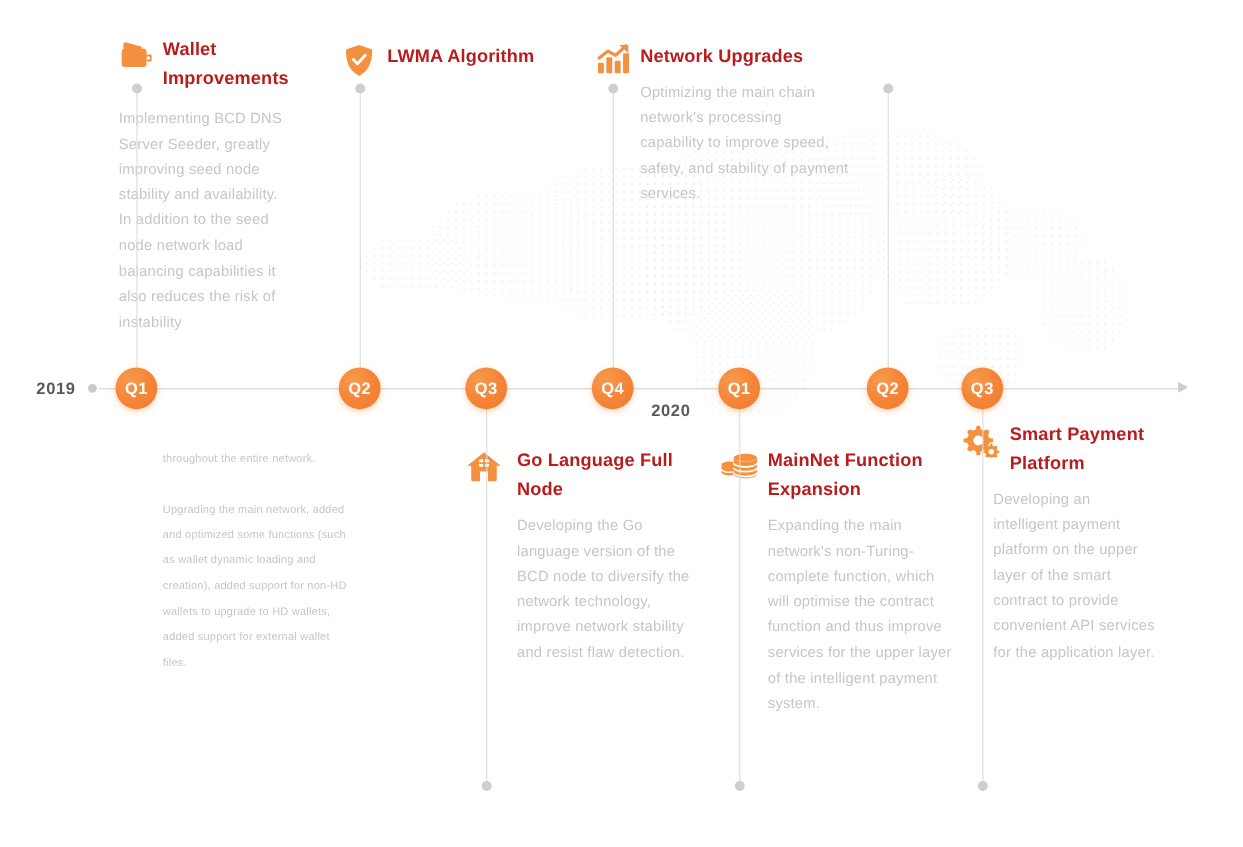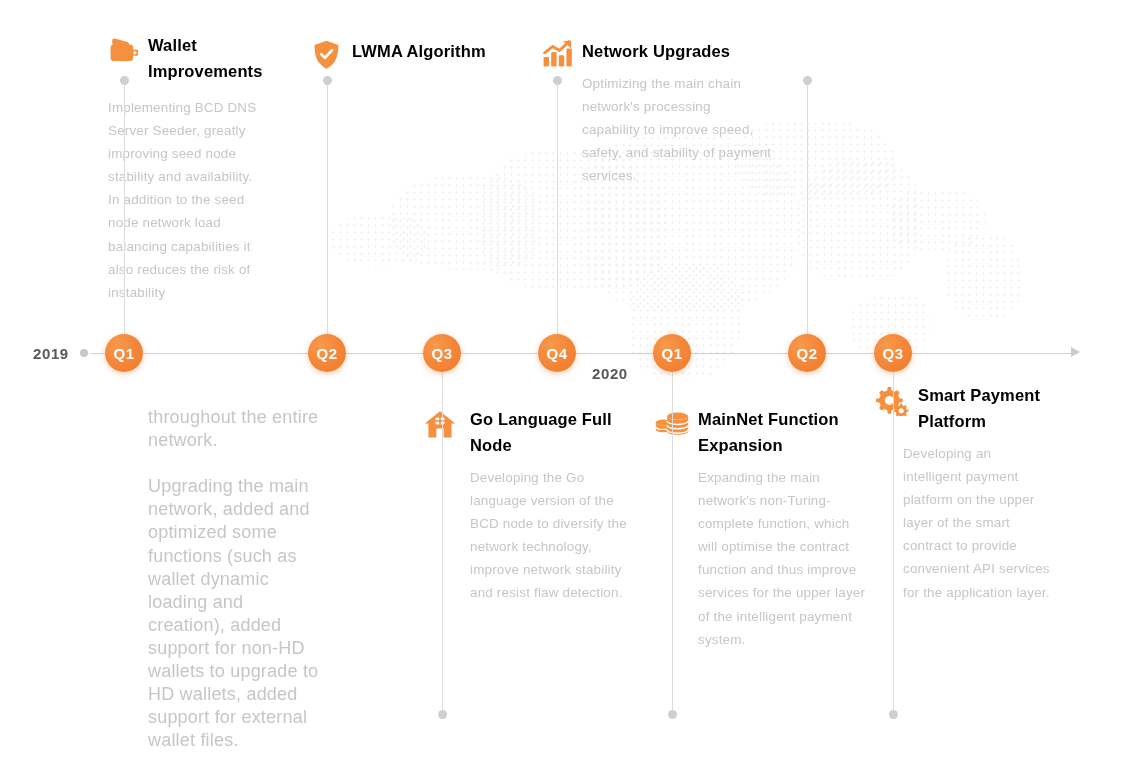--- a/index.html
+++ b/index.html
@@ -106,21 +106,21 @@
     background: #cfcfd1;
     z-index: 2;
   }
 
   
   .card { position: absolute; }
   .card-title {
     font-size: 16.5px;
     line-height: 26px;
     font-weight: 600;
-    color: #000000;
+    color: #b91c1c;
     letter-spacing: .15px;
     margin: 0;
   }
   .card-body {
     font-size: 13.4px;
     line-height: 23.1px;
     color: #c6c6c9;
     letter-spacing: .2px;
     margin: 5px 0 0 0;
     white-space: pre-line;
@@ -129,21 +129,21 @@
   .card-icon {
     position: absolute;
     color: #f5903f;
     line-height: 0;
   }
   .card-icon svg { display: block; }
 
   
   .cont-text {
     position: absolute;
-    font-size: 18px;
+    font-size: 10px;
     line-height: 23.1px;
     color: #c6c6c9;
     letter-spacing: .2px;
     white-space: pre-line;
   }
 </style>
 </head>
 <body>
 
 <div id="root">

